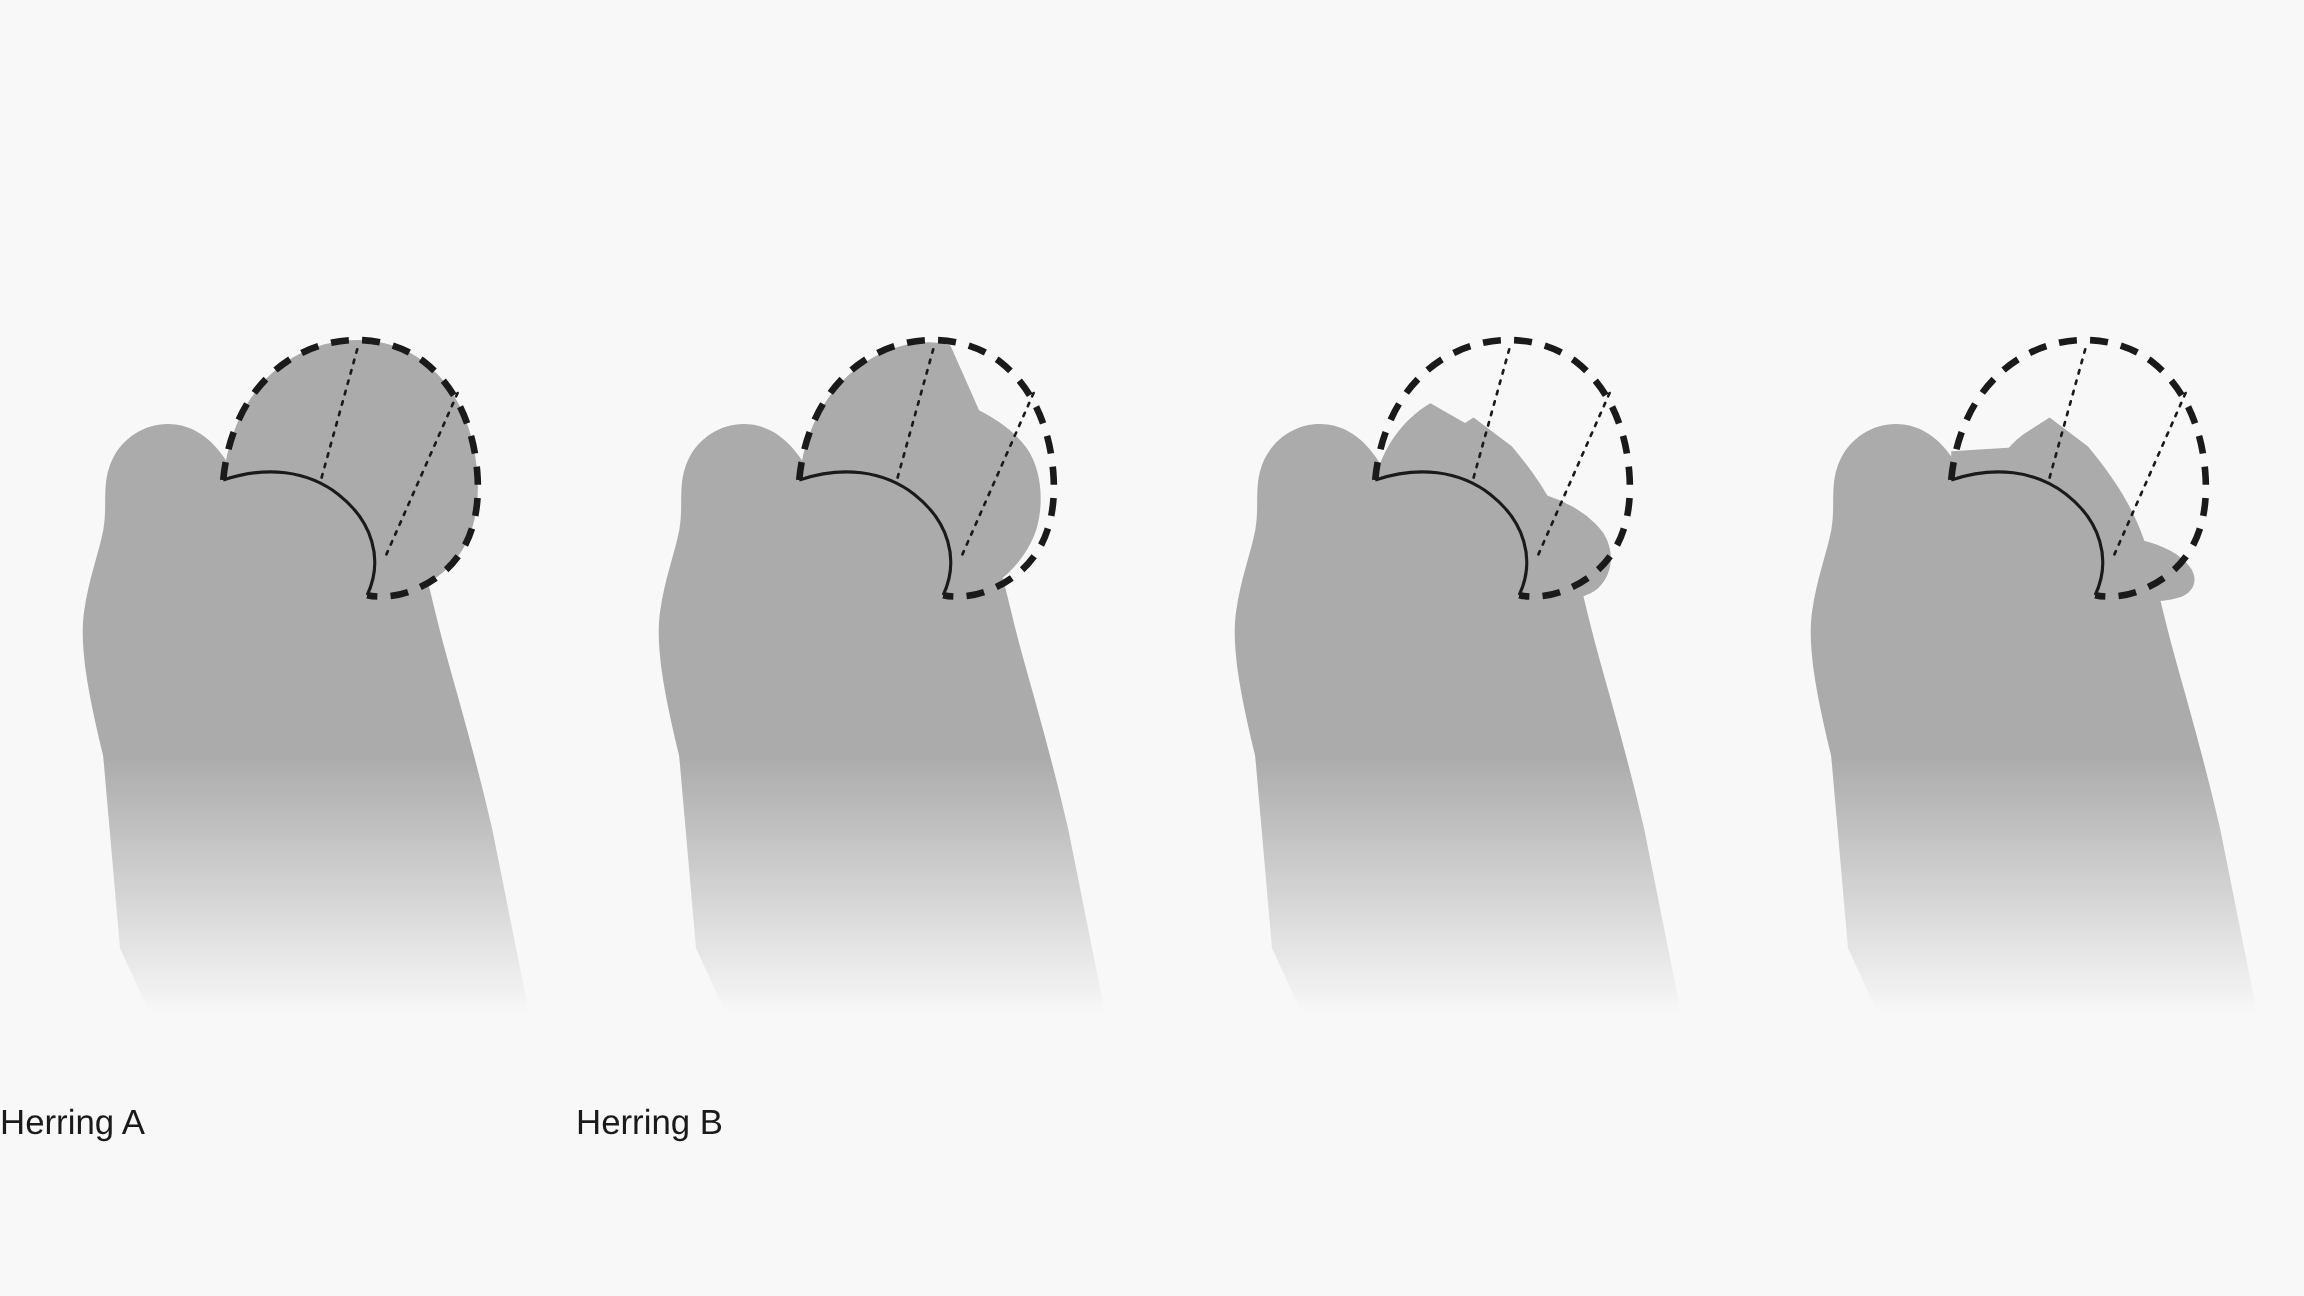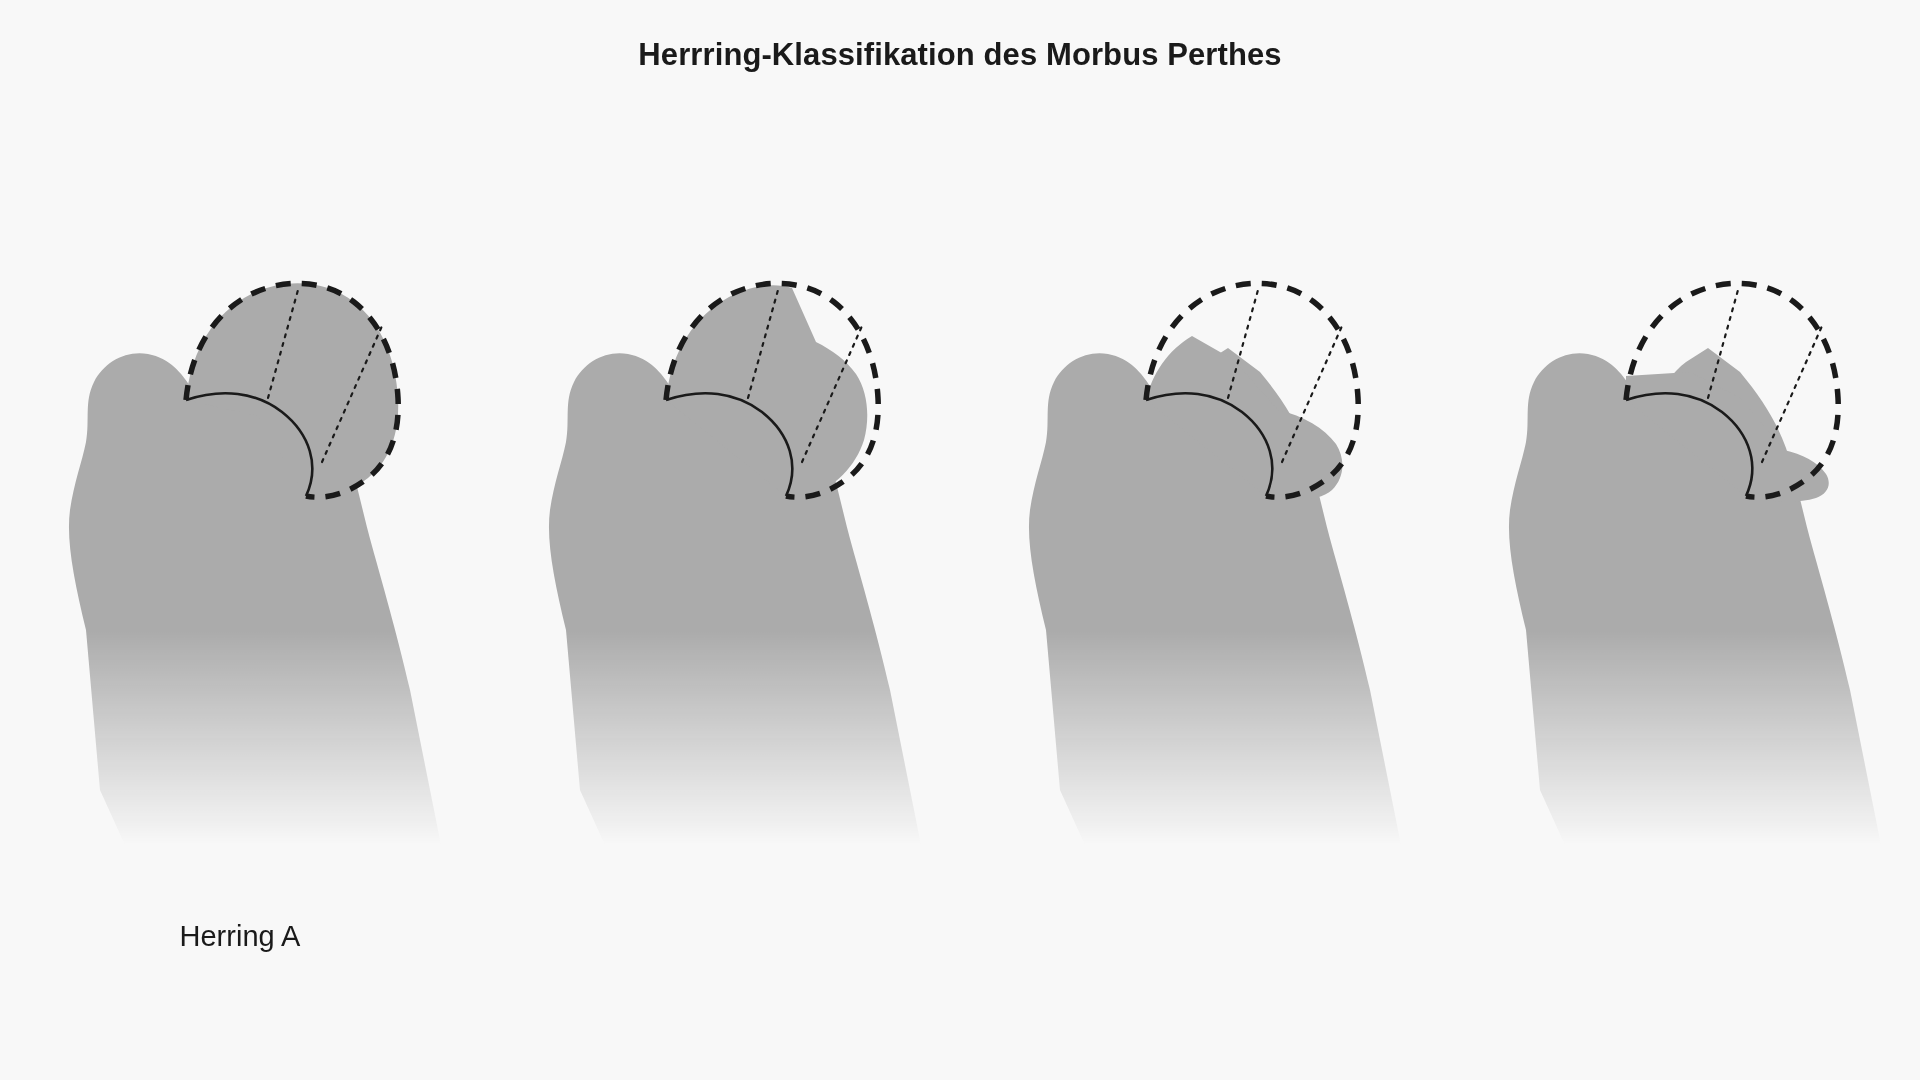--- a/index.html
+++ b/index.html
@@ -57,34 +57,32 @@
     left: 0;
     width: 480px;
     height: 790px;
     display: block;
   }
   .panel-label {
     position: absolute;
     top: 810px;
     left: 0;
     width: 480px;
-    text-align: center;
     font-size: 29px;
     font-weight: 400;
     color: #1a1a1a;
     white-space: nowrap;
   }
   svg { display: block; overflow: visible; }
 </style>
 </head>
 <body style="background: rgb(248, 248, 248);">
 
 <div id="figure-root" style="background: rgb(248, 248, 248);">
 
-  <div id="figure-title" style="color: rgb(26, 26, 26);">Herrring-Klassifikation des Morbus Perthes</div>
 
   <div id="panels">
 
     <div class="panel">
       <svg class="panel-canvas" viewBox="0 0 480 790">
         <defs>
           <linearGradient id="fadeA" x1="0" y1="0" x2="0" y2="1">
             <stop offset="0" stop-color="#fff" stop-opacity="1"></stop>
             <stop offset="0.66" stop-color="#fff" stop-opacity="1"></stop>
             <stop offset="0.93" stop-color="#fff" stop-opacity="0"></stop>
@@ -191,20 +189,21 @@
                  C 348 384 324 390 306 386"></path>
 
         <path fill="none" stroke="#1a1a1a" stroke-width="2.6" d="M 186 290
                  C 222 278 256 282 282 302
                  C 310 324 320 356 306 386"></path>
 
         <path fill="none" stroke="#1a1a1a" stroke-width="2.2" stroke-dasharray="3 6" stroke-linecap="round" d="M 268 288 L 298 180"></path>
         <path fill="none" stroke="#1a1a1a" stroke-width="2.2" stroke-dasharray="3 6" stroke-linecap="round" d="M 322 352 L 382 216"></path>
       </svg>
 
+      <div class="panel-label" style="color: rgb(26, 26, 26);">Herring B</div>
     </div>
 
     <div class="panel">
       <svg class="panel-canvas" viewBox="0 0 480 790">
         <defs>
           <linearGradient id="fadeBC" x1="0" y1="0" x2="0" y2="1">
             <stop offset="0" stop-color="#fff" stop-opacity="1"></stop>
             <stop offset="0.66" stop-color="#fff" stop-opacity="1"></stop>
             <stop offset="0.93" stop-color="#fff" stop-opacity="0"></stop>
             <stop offset="1" stop-color="#fff" stop-opacity="0"></stop>

